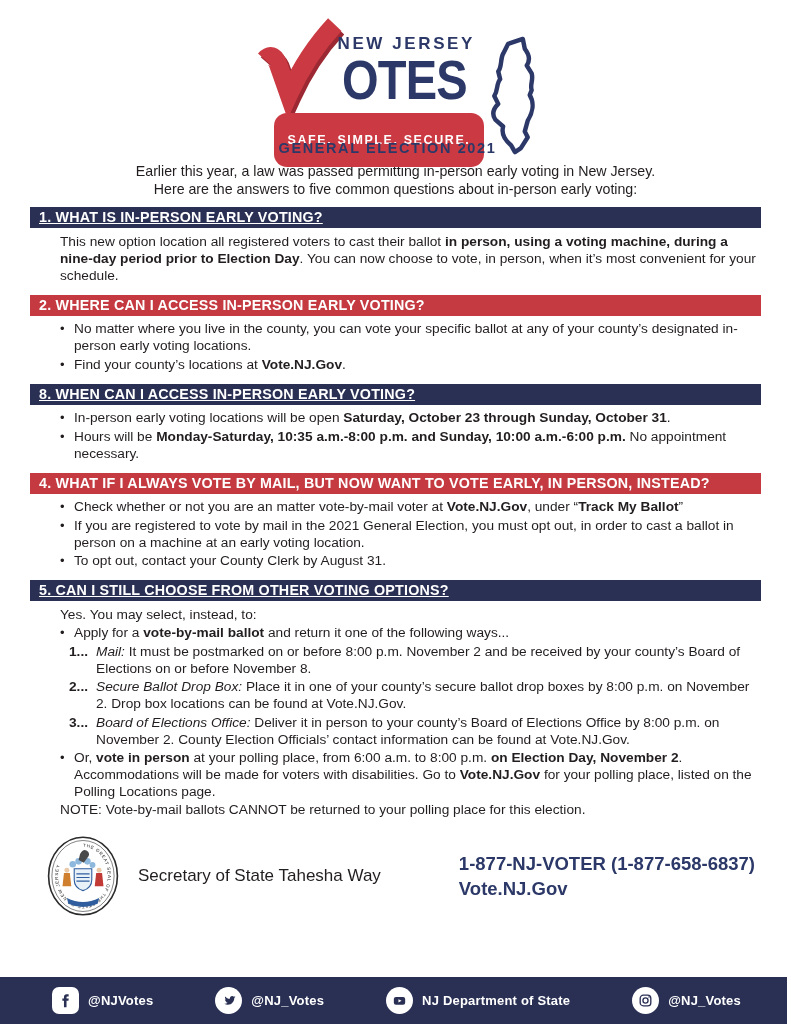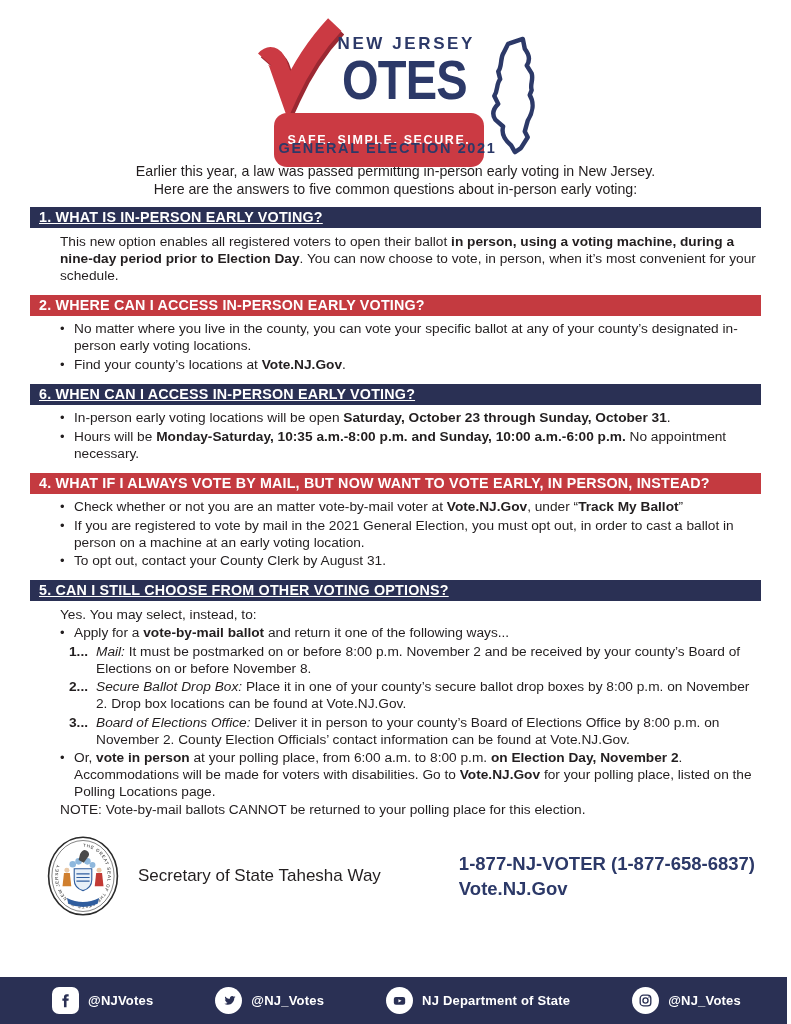--- a/index.html
+++ b/index.html
@@ -74,39 +74,39 @@
   </header>
 
   <p class="intro">Earlier this year, a law was passed permitting in-person early voting in New Jersey.</p>
   <p class="intro">Here are the answers to five common questions about in-person early voting:</p>
 
   <main class="sections">
       <section class="qa">
         <div class="bar navy">1. WHAT IS IN-PERSON EARLY VOTING?</div>
         <div class="body">
           <div class="item paragraph">
-            <div class="txt"><span>This new option enables all registered voters to open their ballot </span><span class="bold">in person, using a voting machine, during a nine-day period prior to Election Day</span><span>. You can now choose to vote, in person, when it’s most convenient for your schedule.</span></div>
+            <div class="txt"><span>This new option location all registered voters to cast their ballot </span><span class="bold">in person, using a voting machine, during a nine-day period prior to Election Day</span><span>. You can now choose to vote, in person, when it’s most convenient for your schedule.</span></div>
           </div>
         </div>
       </section>
       <section class="qa">
         <div class="bar red">2. WHERE CAN I ACCESS IN-PERSON EARLY VOTING?</div>
         <div class="body">
           <div class="item bullet">
             <span class="dot">•</span>
             <div class="txt"><span>No matter where you live in the county, you can vote your specific ballot at any of your county’s designated in-person early voting locations.</span></div>
           </div>
           <div class="item bullet">
             <span class="dot">•</span>
             <div class="txt"><span>Find your county’s locations at </span><span class="bold">Vote.NJ.Gov</span><span>.</span></div>
           </div>
         </div>
       </section>
       <section class="qa">
-        <div class="bar navy">6. WHEN CAN I ACCESS IN-PERSON EARLY VOTING?</div>
+        <div class="bar navy">8. WHEN CAN I ACCESS IN-PERSON EARLY VOTING?</div>
         <div class="body">
           <div class="item bullet">
             <span class="dot">•</span>
             <div class="txt"><span>In-person early voting locations will be open </span><span class="bold">Saturday, October 23 through Sunday, October 31</span><span>.</span></div>
           </div>
           <div class="item bullet">
             <span class="dot">•</span>
             <div class="txt"><span>Hours will be </span><span class="bold">Monday-Saturday, 10:35 a.m.-8:00 p.m. and Sunday, 10:00 a.m.-6:00 p.m.</span><span> No appointment necessary.</span></div>
           </div>
         </div>

